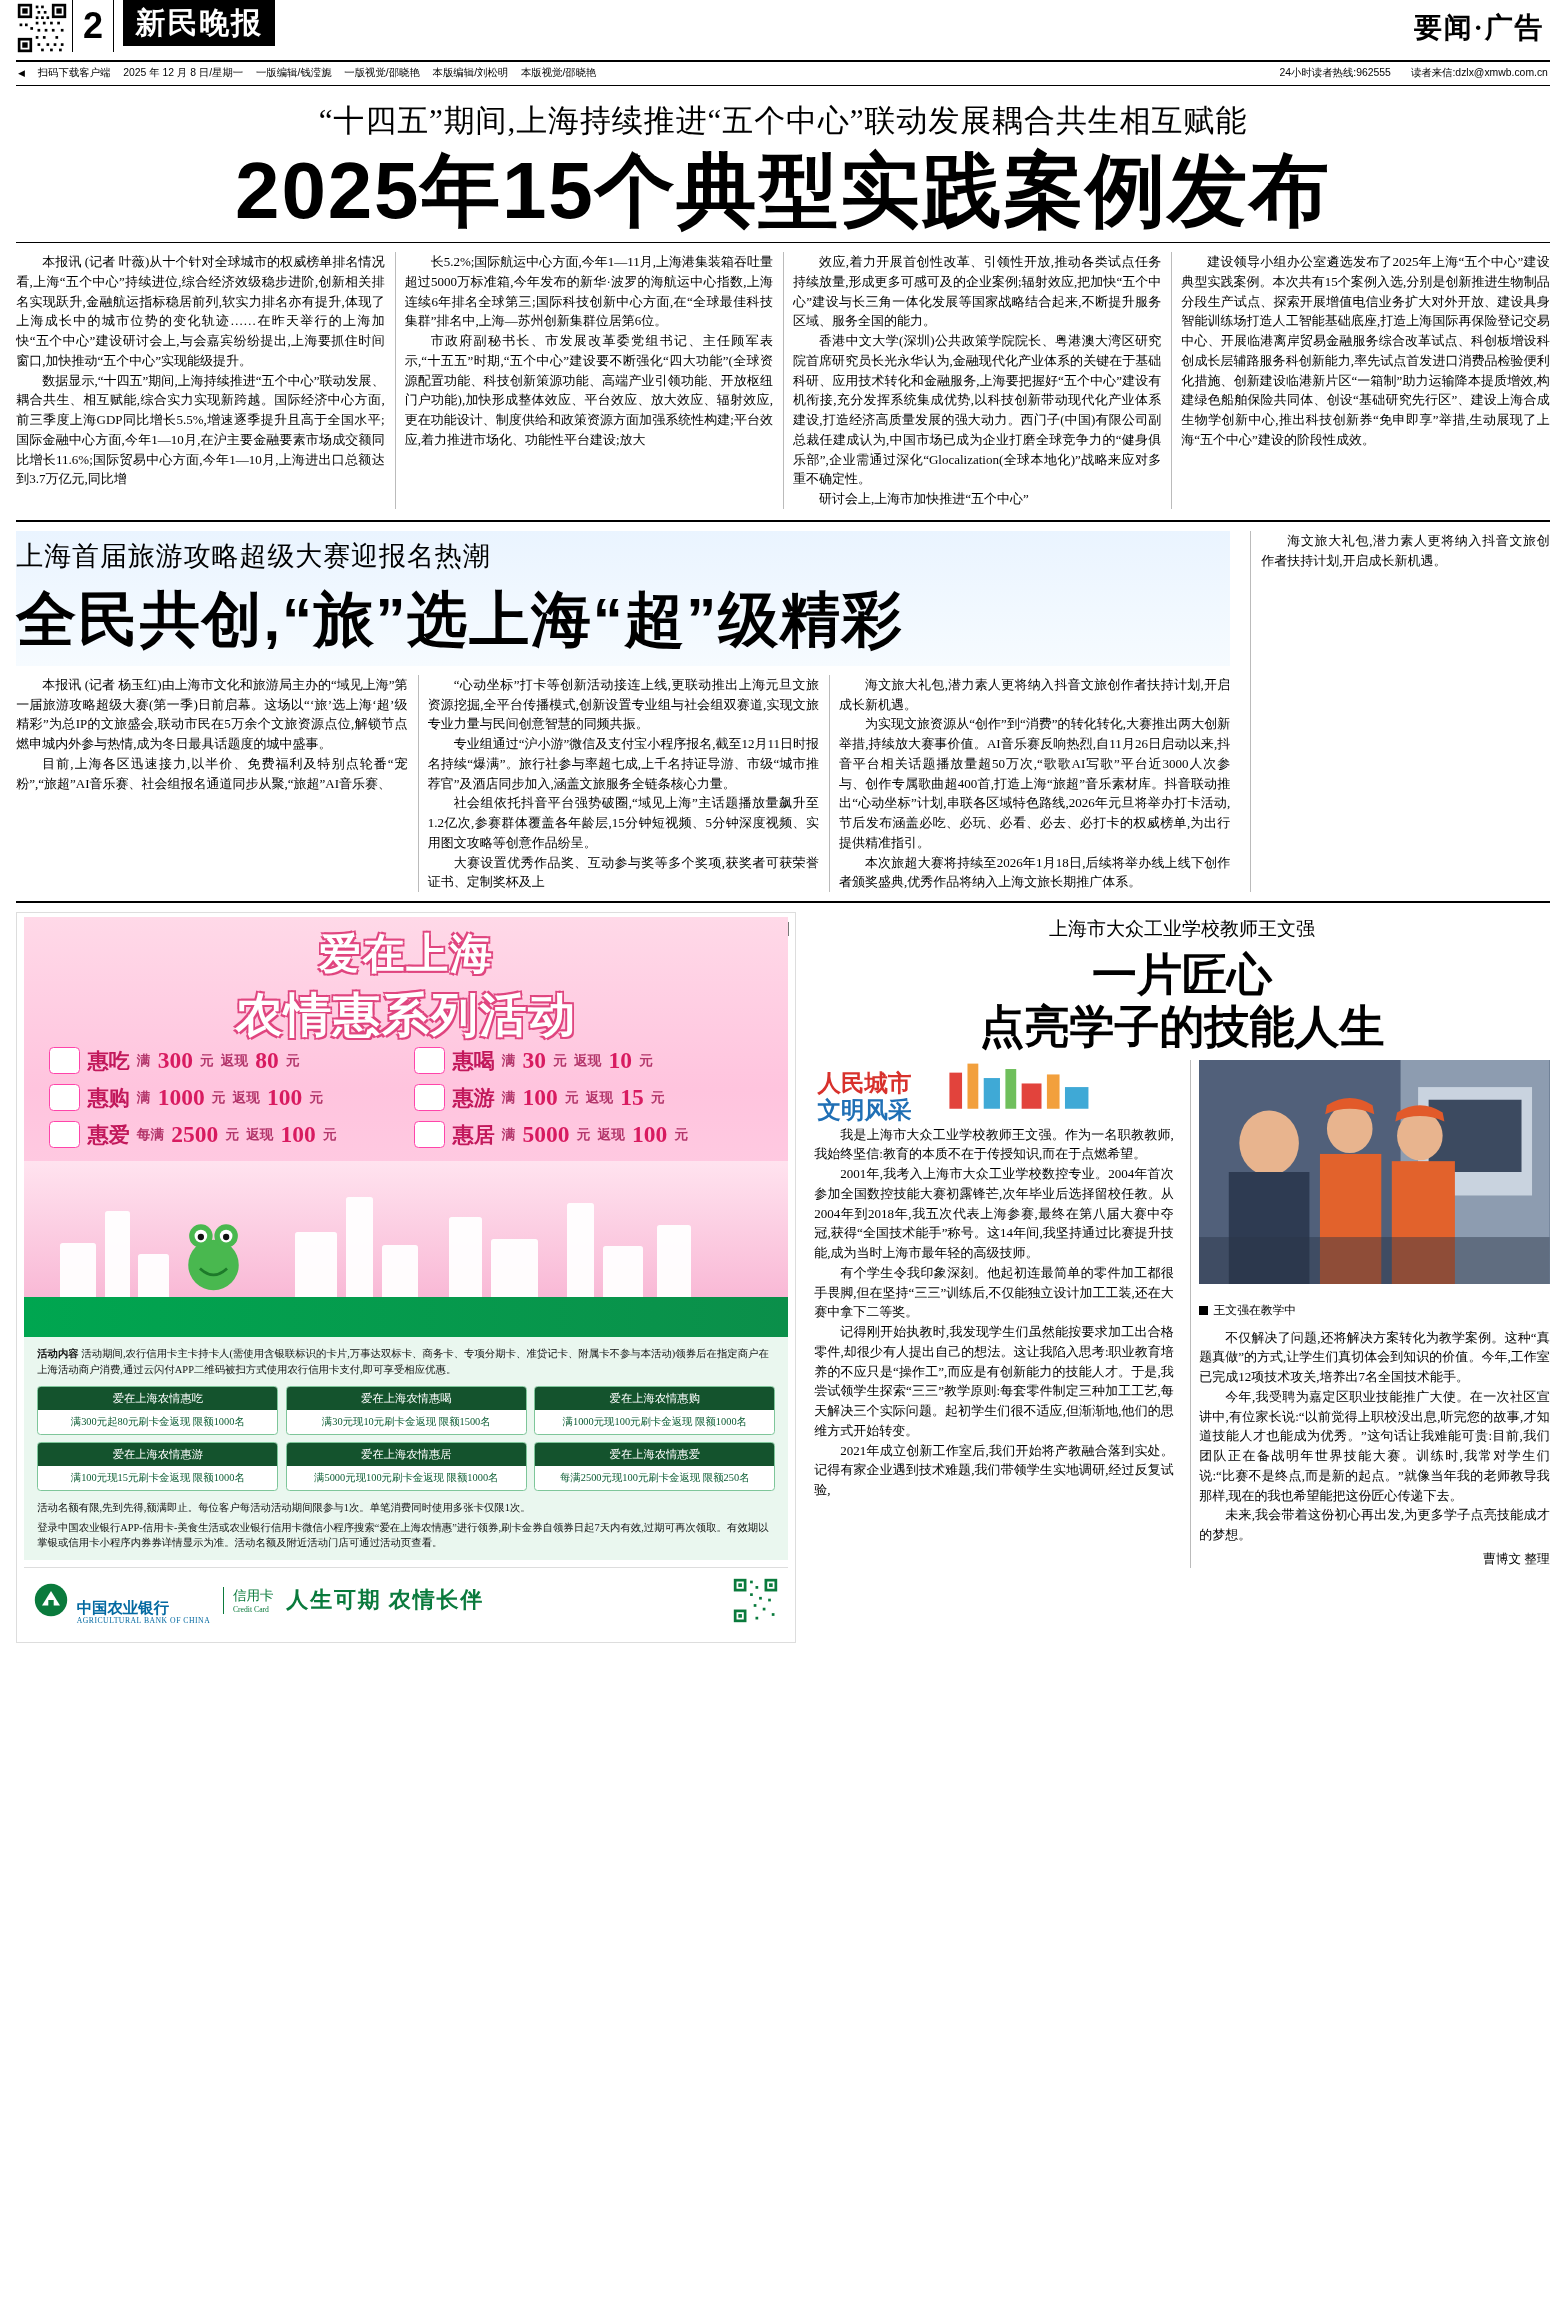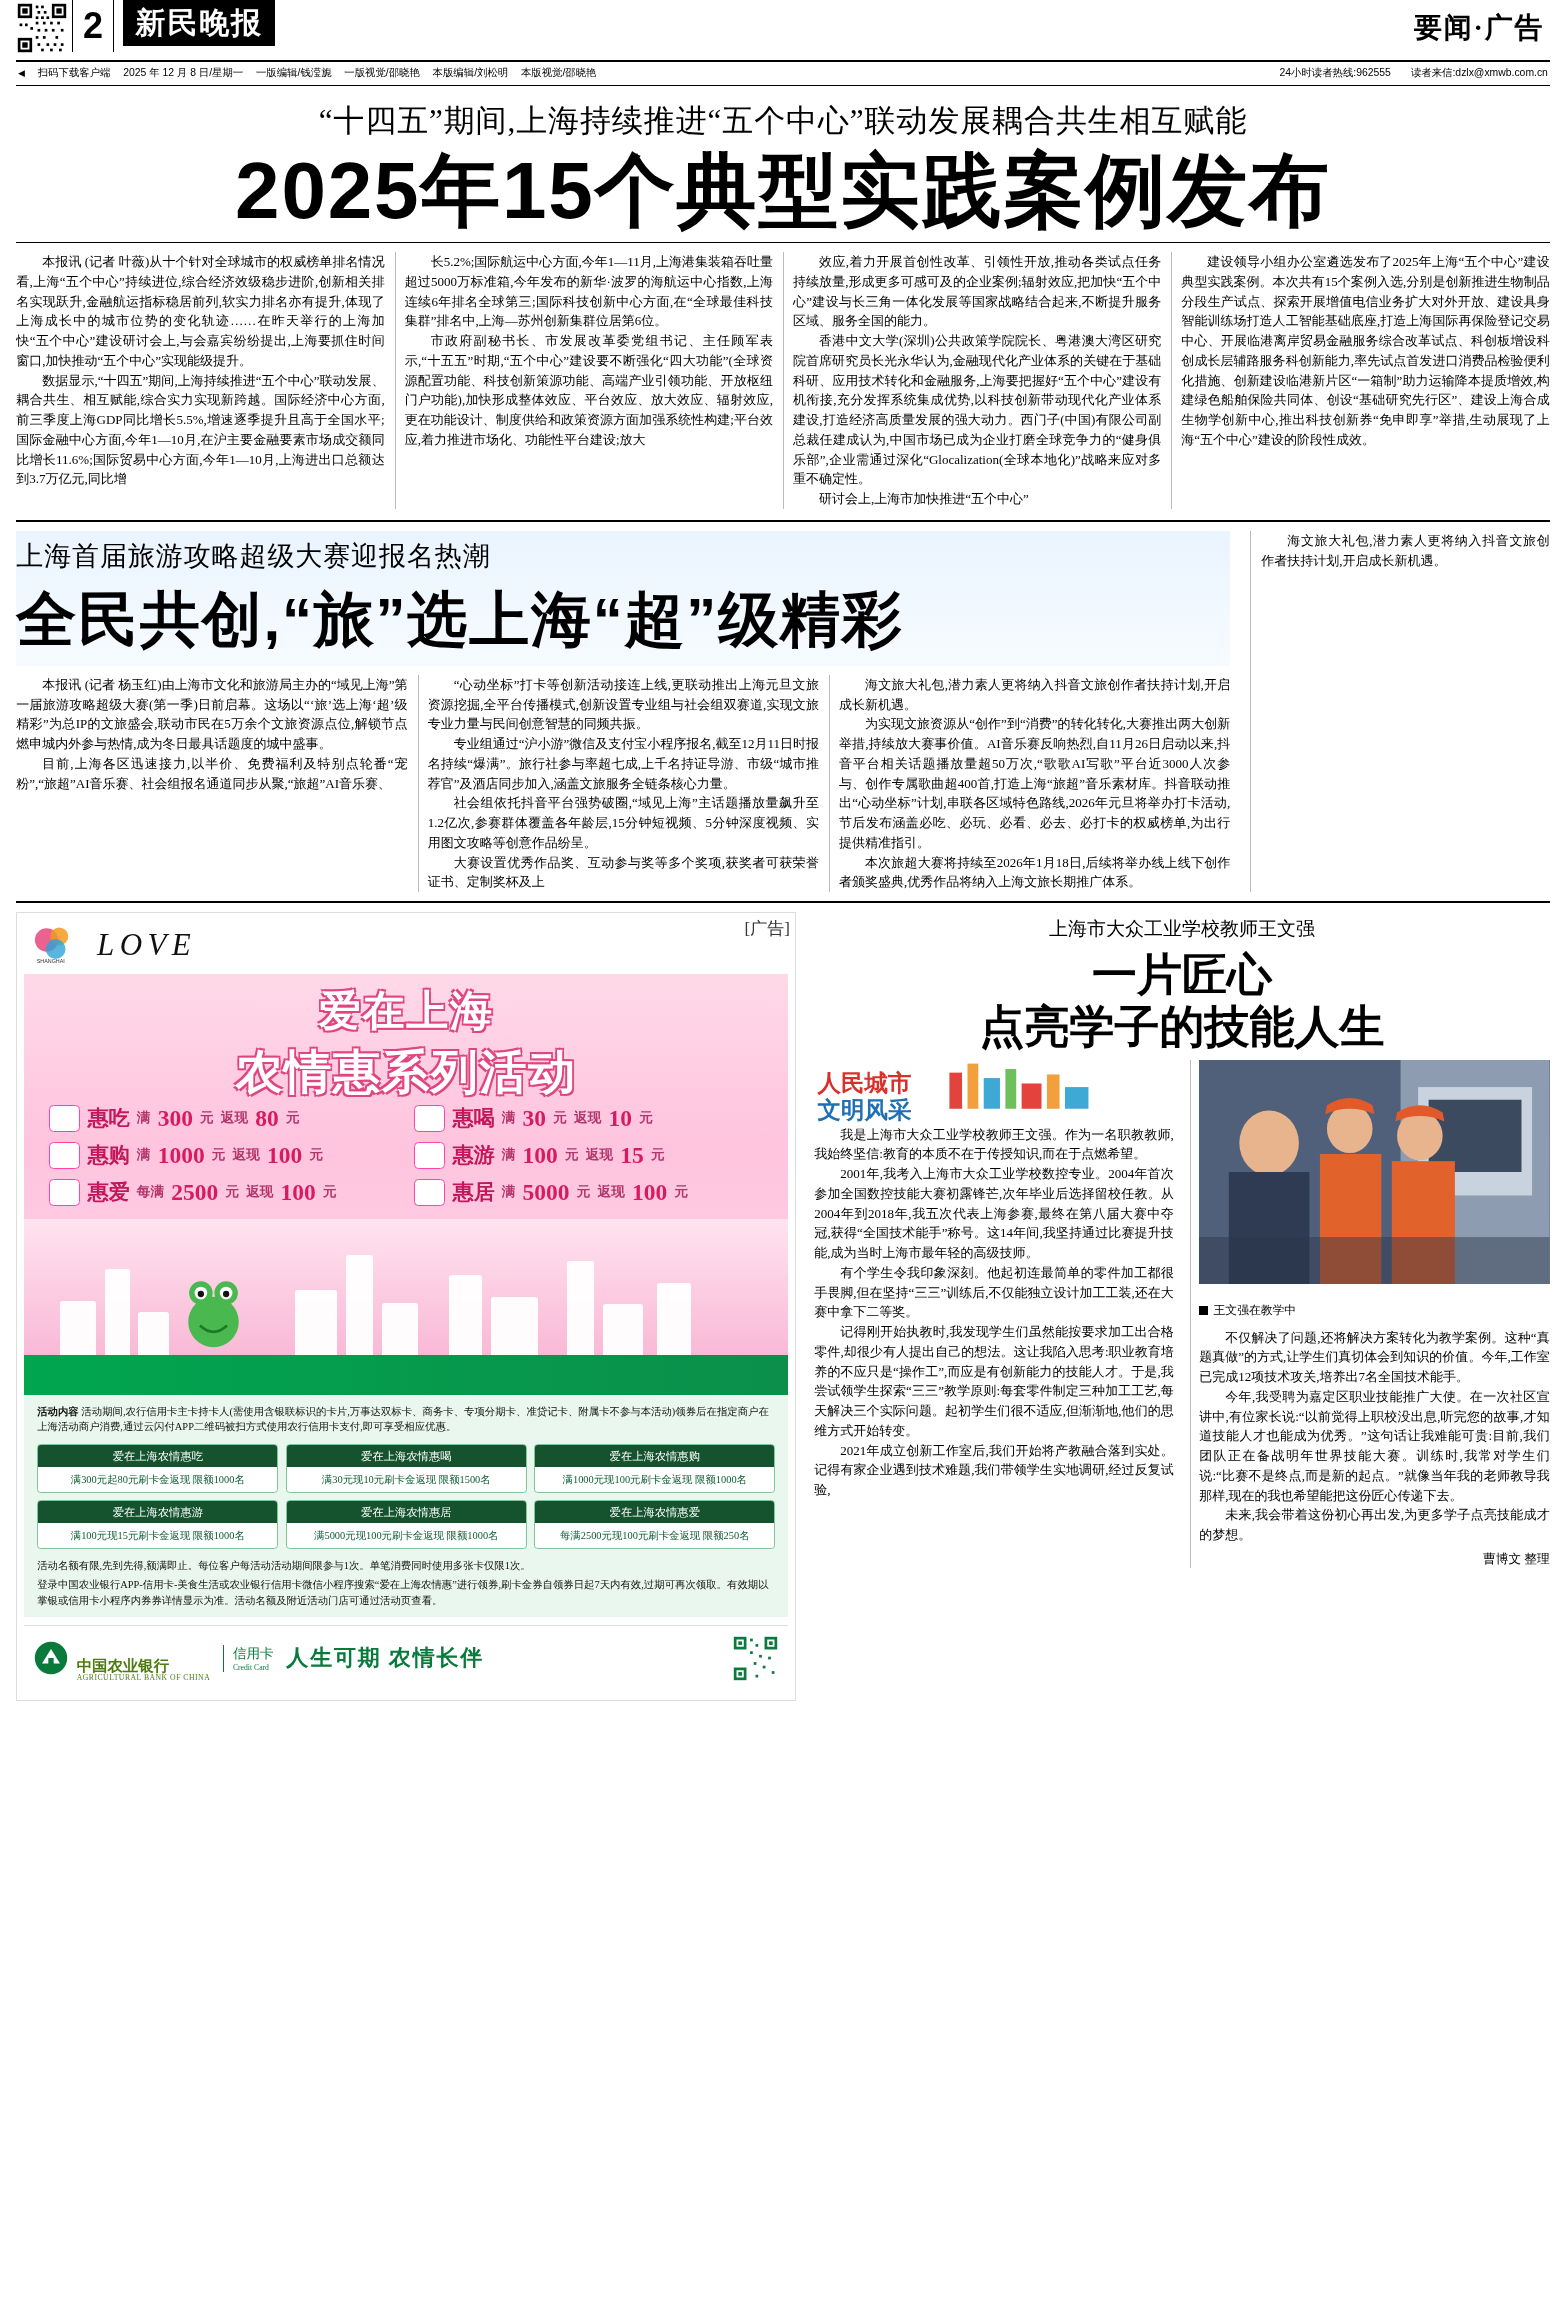--- a/index.html
+++ b/index.html
@@ -129,21 +129,21 @@
   .green-strip { height:40px; background:linear-gradient(90deg,#00a650 0%, #0b8f4a 100%); margin:0 7.2px;}
   .ad-terms { margin:0 7.2px; background:#eaf7ef; padding:9px 12.7px; font-size:10.4px; line-height:1.5; color:#111;}
   .ad-terms .title { font-weight:bold; }
   .coupon-grid { display:grid; grid-template-columns:1fr 1fr 1fr; gap:7.2px; margin:9px 0;}
   .coupon { border:0.9px solid #7ec69a; background:#fff; border-radius:3.6px; overflow:hidden; }
   .coupon .ch { background:#14532d; color:#fff; font-size:11.3px; padding:2.7px 5.4px; text-align:center;}
   .coupon .cb { font-size:10.4px; padding:4.5px 5.4px; text-align:center; color:#0b5c33;}
   .ad-foot { display:flex; align-items:center; gap:12.7px; margin:7.2px; padding:7.2px 9px 9px; border-top:0.9px solid #ddd;}
   .abc-logo { display:flex; align-items:center; gap:7.2px;}
   .abc-mark { width:36px; height:36px; }
-  .abc-name { font-size:15.4px; font-weight:bold; color:#4d7c0f; line-height:1.15;margin-top:24px;}
+  .abc-name { font-size:15.4px; font-weight:bold; color:#0369a1; line-height:1.15;margin-top:24px;}
   .abc-name small { display:block; font-size:7.7px; letter-spacing:0.5px; font-weight:normal;}
   .cc-label { border-left:0.9px solid #0a7a3c; padding-left:9px; font-size:13.6px; color:#0a7a3c;}
   .cc-label small{ display:block; font-size:7.7px;}
   .slogan { font-size:22px; font-weight:bold; color:#0a7a3c; letter-spacing:1.8px;}
   .qr-small { width:47px; height:47px; margin-left:auto;}
 
   
   .rb-shoulder { text-align:center; font-size:19px; margin-top:3.6px;}
   .rb-main { text-align:center; font-size:45px; font-weight:bold; line-height:1.15; margin:7.2px 0 5.4px; font-family:"Liberation Sans",sans-serif;}
   .rb-cols { display:grid; grid-template-columns: 1fr 1fr; gap:0 16.3px; margin-top:7.2px;}
@@ -282,31 +282,20 @@
       <p>海文旅大礼包,潜力素人更将纳入抖音文旅创作者扶持计划,开启成长新机遇。</p>
     </div>
   </div>
 
   <div class="hr-main2"></div>
 
   <div class="bottom">
 
     <div class="ad-wrap">
       <div class="ad-tag">[广告]</div>
-      <div class="ad-head">
-        <div class="shanghai-logo">
-          <svg width="49" height="45" viewBox="0 0 54 50">
-            <circle cx="16" cy="20" r="13" fill="#e8467c" opacity=".85"></circle>
-            <circle cx="30" cy="16" r="10" fill="#f59a1e" opacity=".85"></circle>
-            <circle cx="26" cy="30" r="11" fill="#2ea3d8" opacity=".8"></circle>
-            <text x="5" y="46" font-size="6" fill="#333" font-family="Liberation Sans, sans-serif">SHANGHAI</text>
-          </svg>
-        </div>
-        <div class="love-word">LOVE</div>
-      </div>
 
       <div class="ad-poster">
         <div class="ad-t1">爱在上海</div>
         <div class="ad-t2">农情惠系列活动</div>
 
         <div class="offer-grid">
           <div class="offer">
             <span class="ic"></span>
             <span class="k">惠吃</span>
             <span class="sm">满</span>

